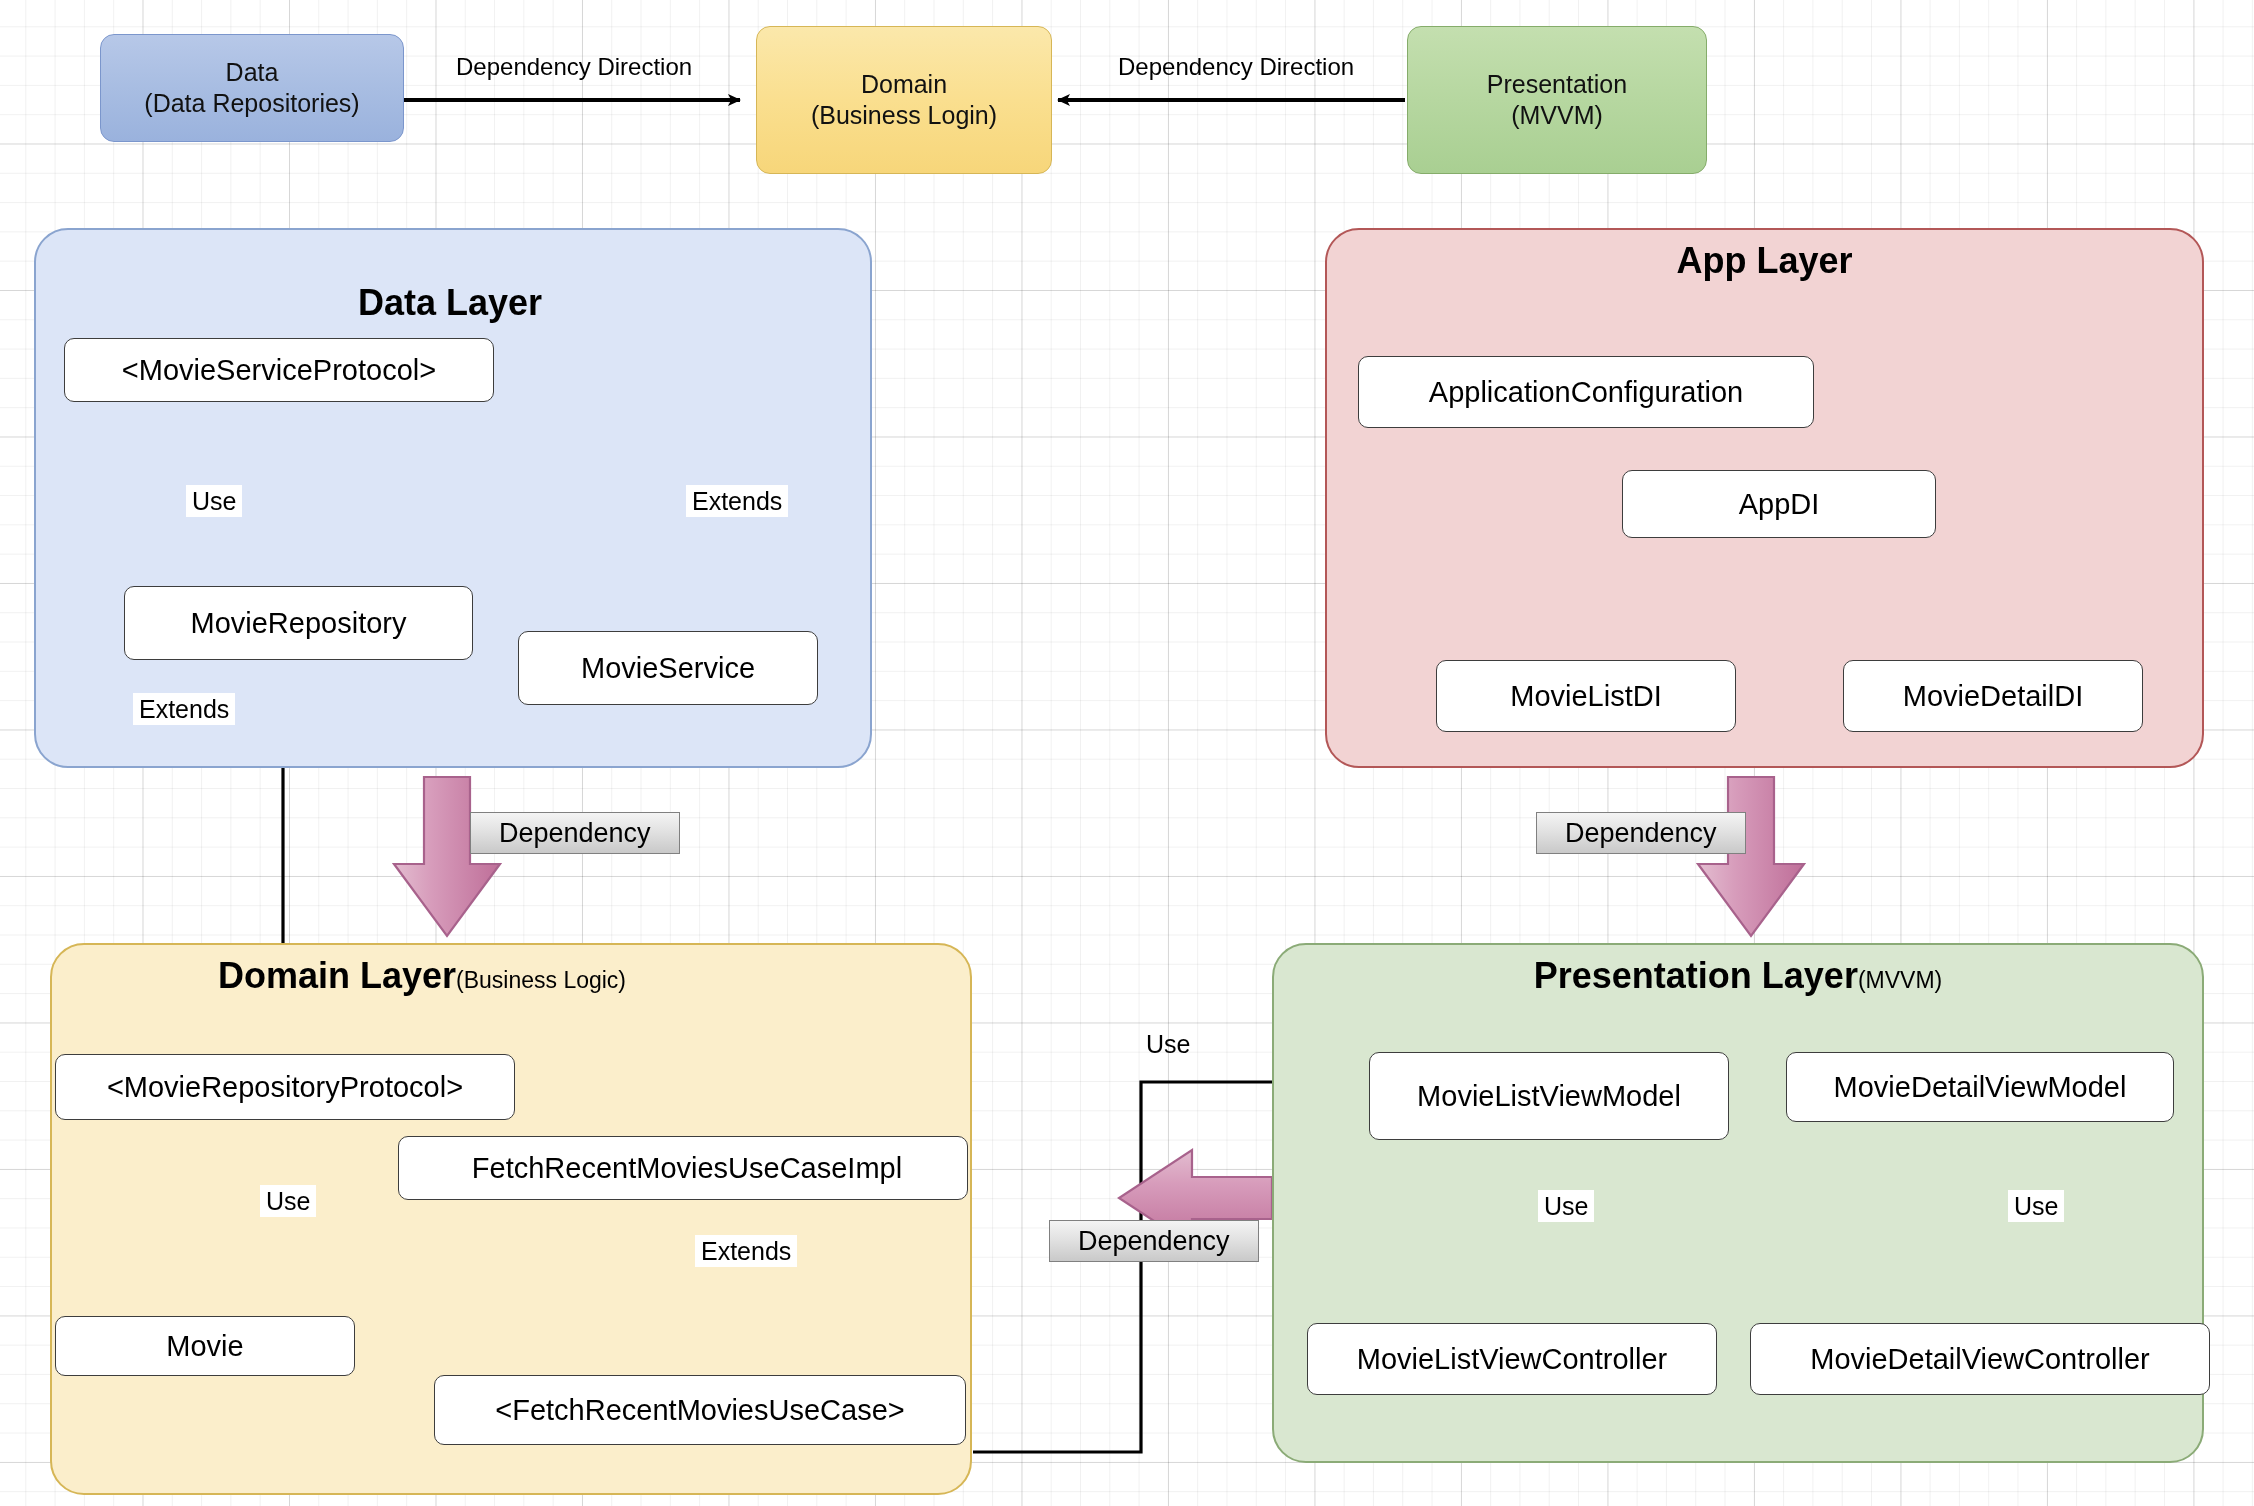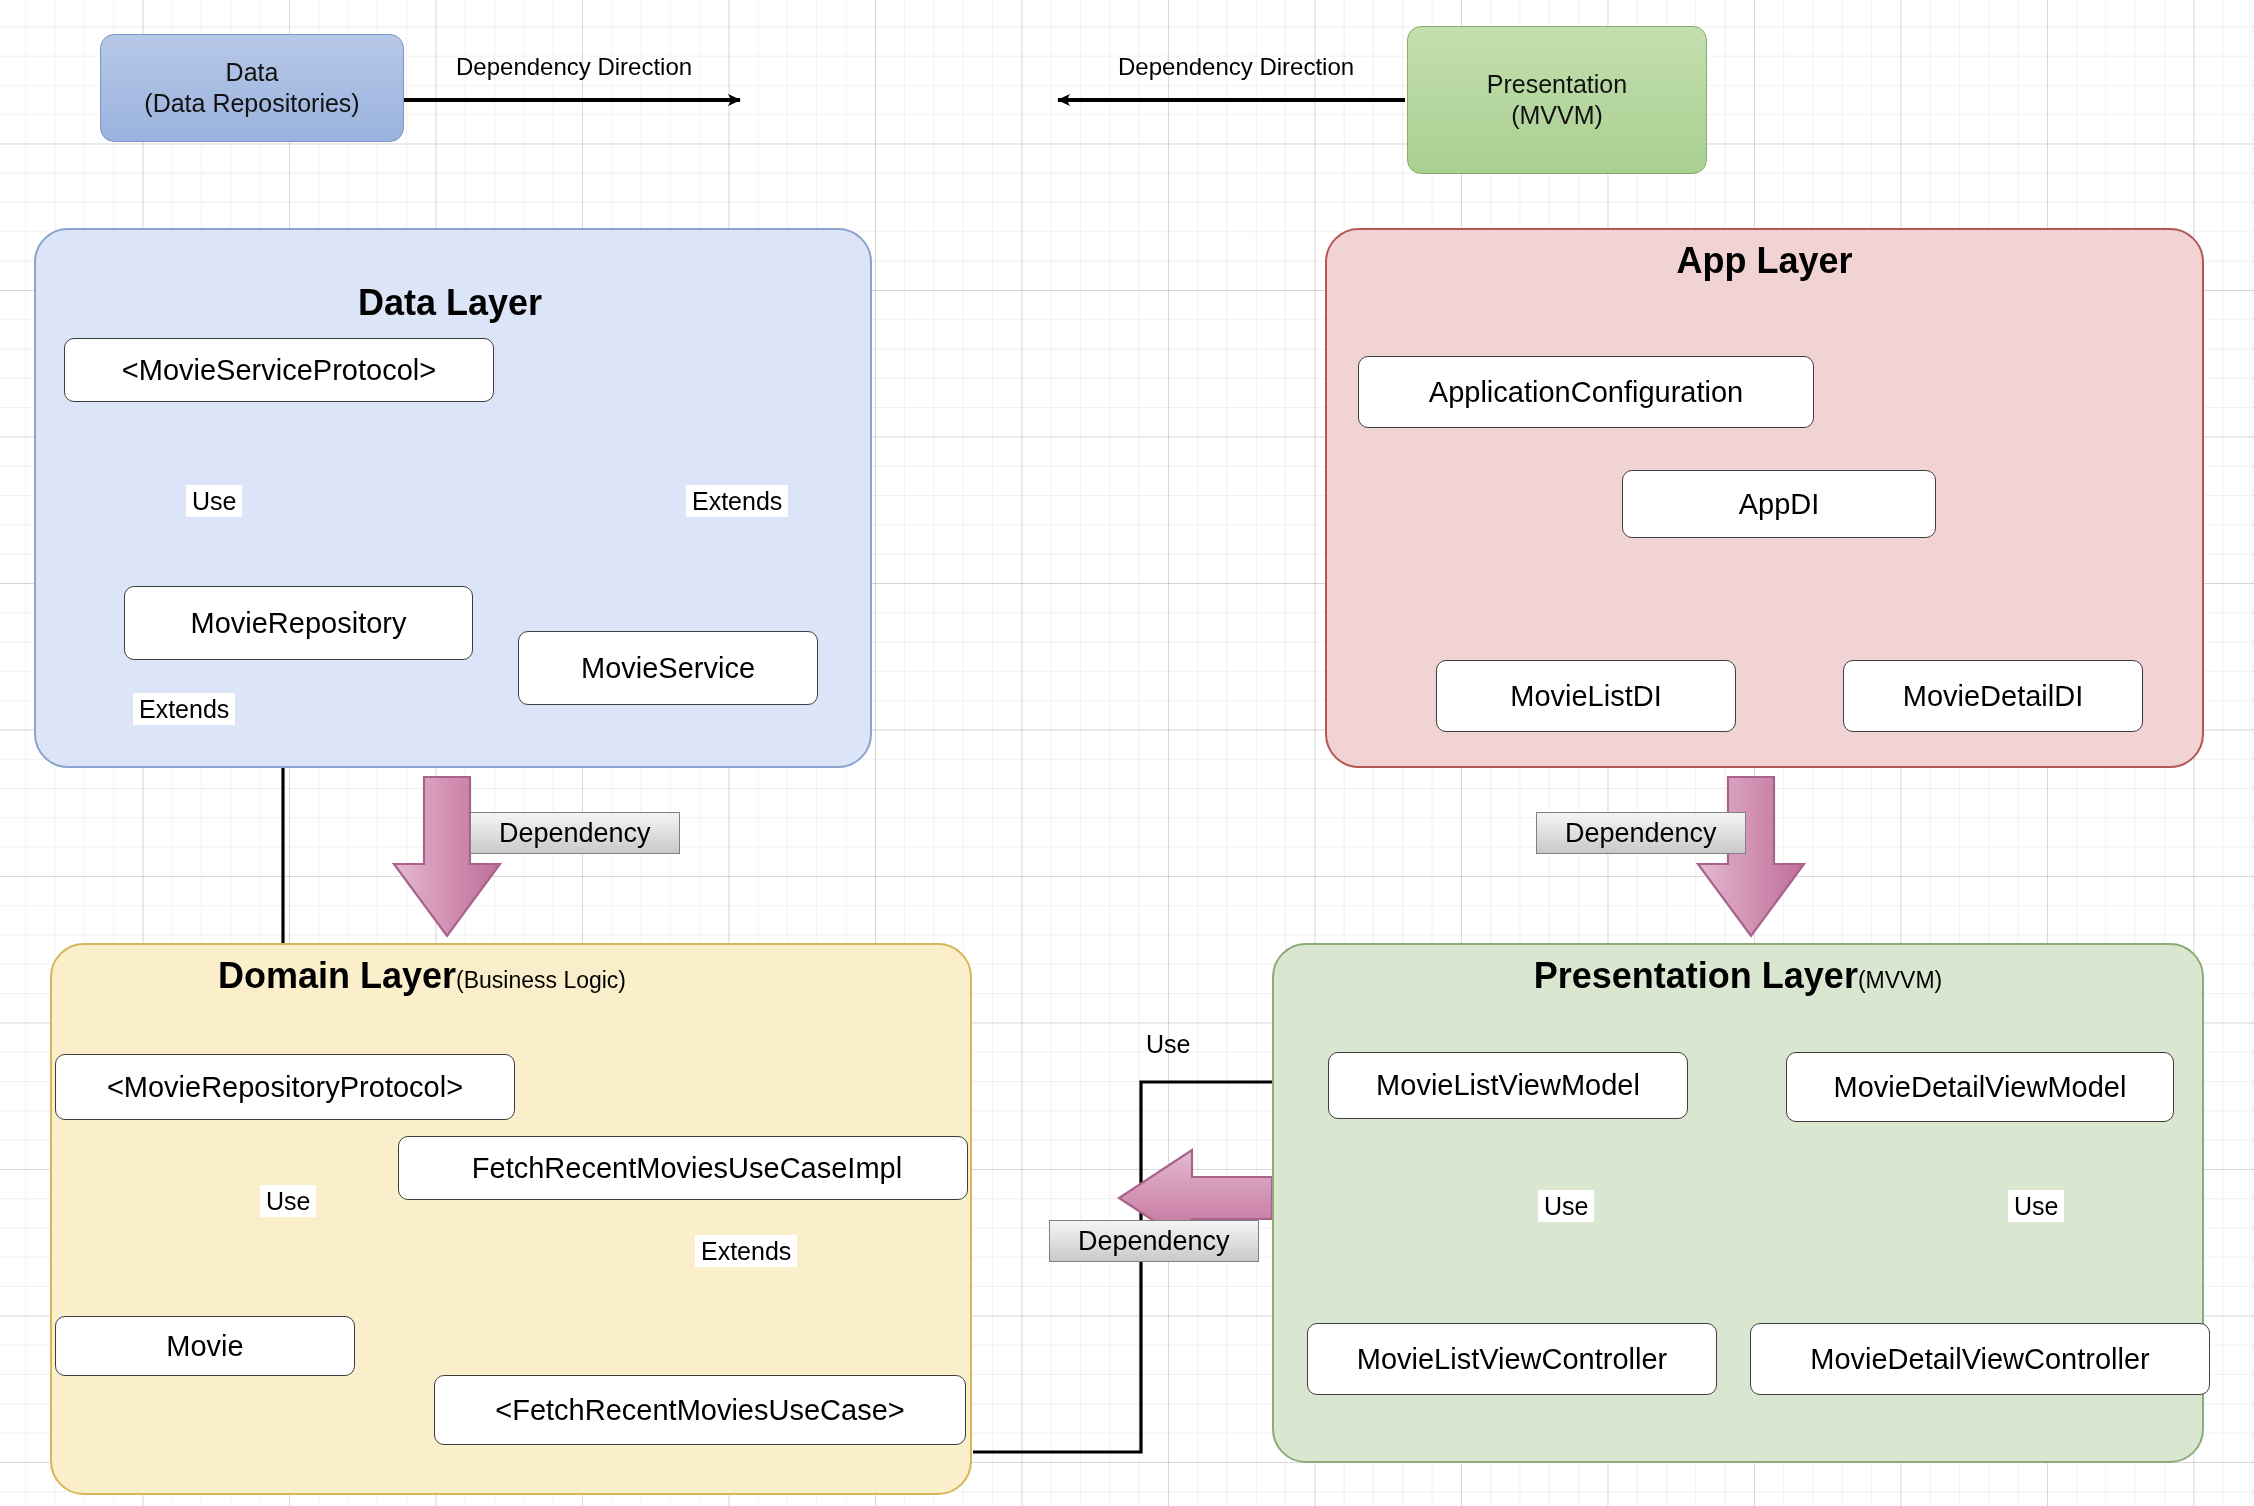--- a/index.html
+++ b/index.html
@@ -124,20 +124,26 @@
     <polygon points="1272,1177 1272,1219 1192,1219 1192,1246 1119,1198 1192,1150 1192,1177" fill="url(#depGradH)" stroke="#a8628c" stroke-width="2.2"></polygon>
   </svg>
 
   <div class="topbox blue" style="left:100px;top:34px;width:304px;height:108px;">
     <div>
       <div>Data</div>
       <div>(Data Repositories)</div>
     </div>
   </div>
 
+  <div class="topbox yellow" style="left:756px;top:26px;width:296px;height:148px;">
+    <div>
+      <div>Domain</div>
+      <div>(Business Login)</div>
+    </div>
+  </div>
 
   <div class="topbox green" style="left:1407px;top:26px;width:300px;height:148px;">
     <div>
       <div>Presentation</div>
       <div>(MVVM)</div>
     </div>
   </div>
 
   <div class="toplabel" style="left:456px;top:53px;">Dependency Direction</div>
   <div class="toplabel" style="left:1118px;top:53px;">Dependency Direction</div>
@@ -206,21 +212,21 @@
   </div>
 
   <div class="elabel" style="left:260px;top:1185px;">Use</div>
   <div class="elabel" style="left:695px;top:1235px;">Extends</div>
 
   <div class="layer presentation" style="left:1272px;top:943px;width:932px;height:520px;"></div>
   <div class="layer-title" style="left:1272px;top:955px;width:932px;">
     <span>Presentation Layer</span><span class="sub">(MVVM)</span>
   </div>
 
-  <div class="node" style="left:1328px;top:1052px;width:360px;height:67px;">
+  <div class="node" style="left:1369px;top:1052px;width:360px;height:88px;">
     <span>MovieListViewModel</span>
   </div>
 
   <div class="node" style="left:1786px;top:1052px;width:388px;height:70px;">
     <span>MovieDetailViewModel</span>
   </div>
 
   <div class="node" style="left:1307px;top:1323px;width:410px;height:72px;">
     <span>MovieListViewController</span>
   </div>

